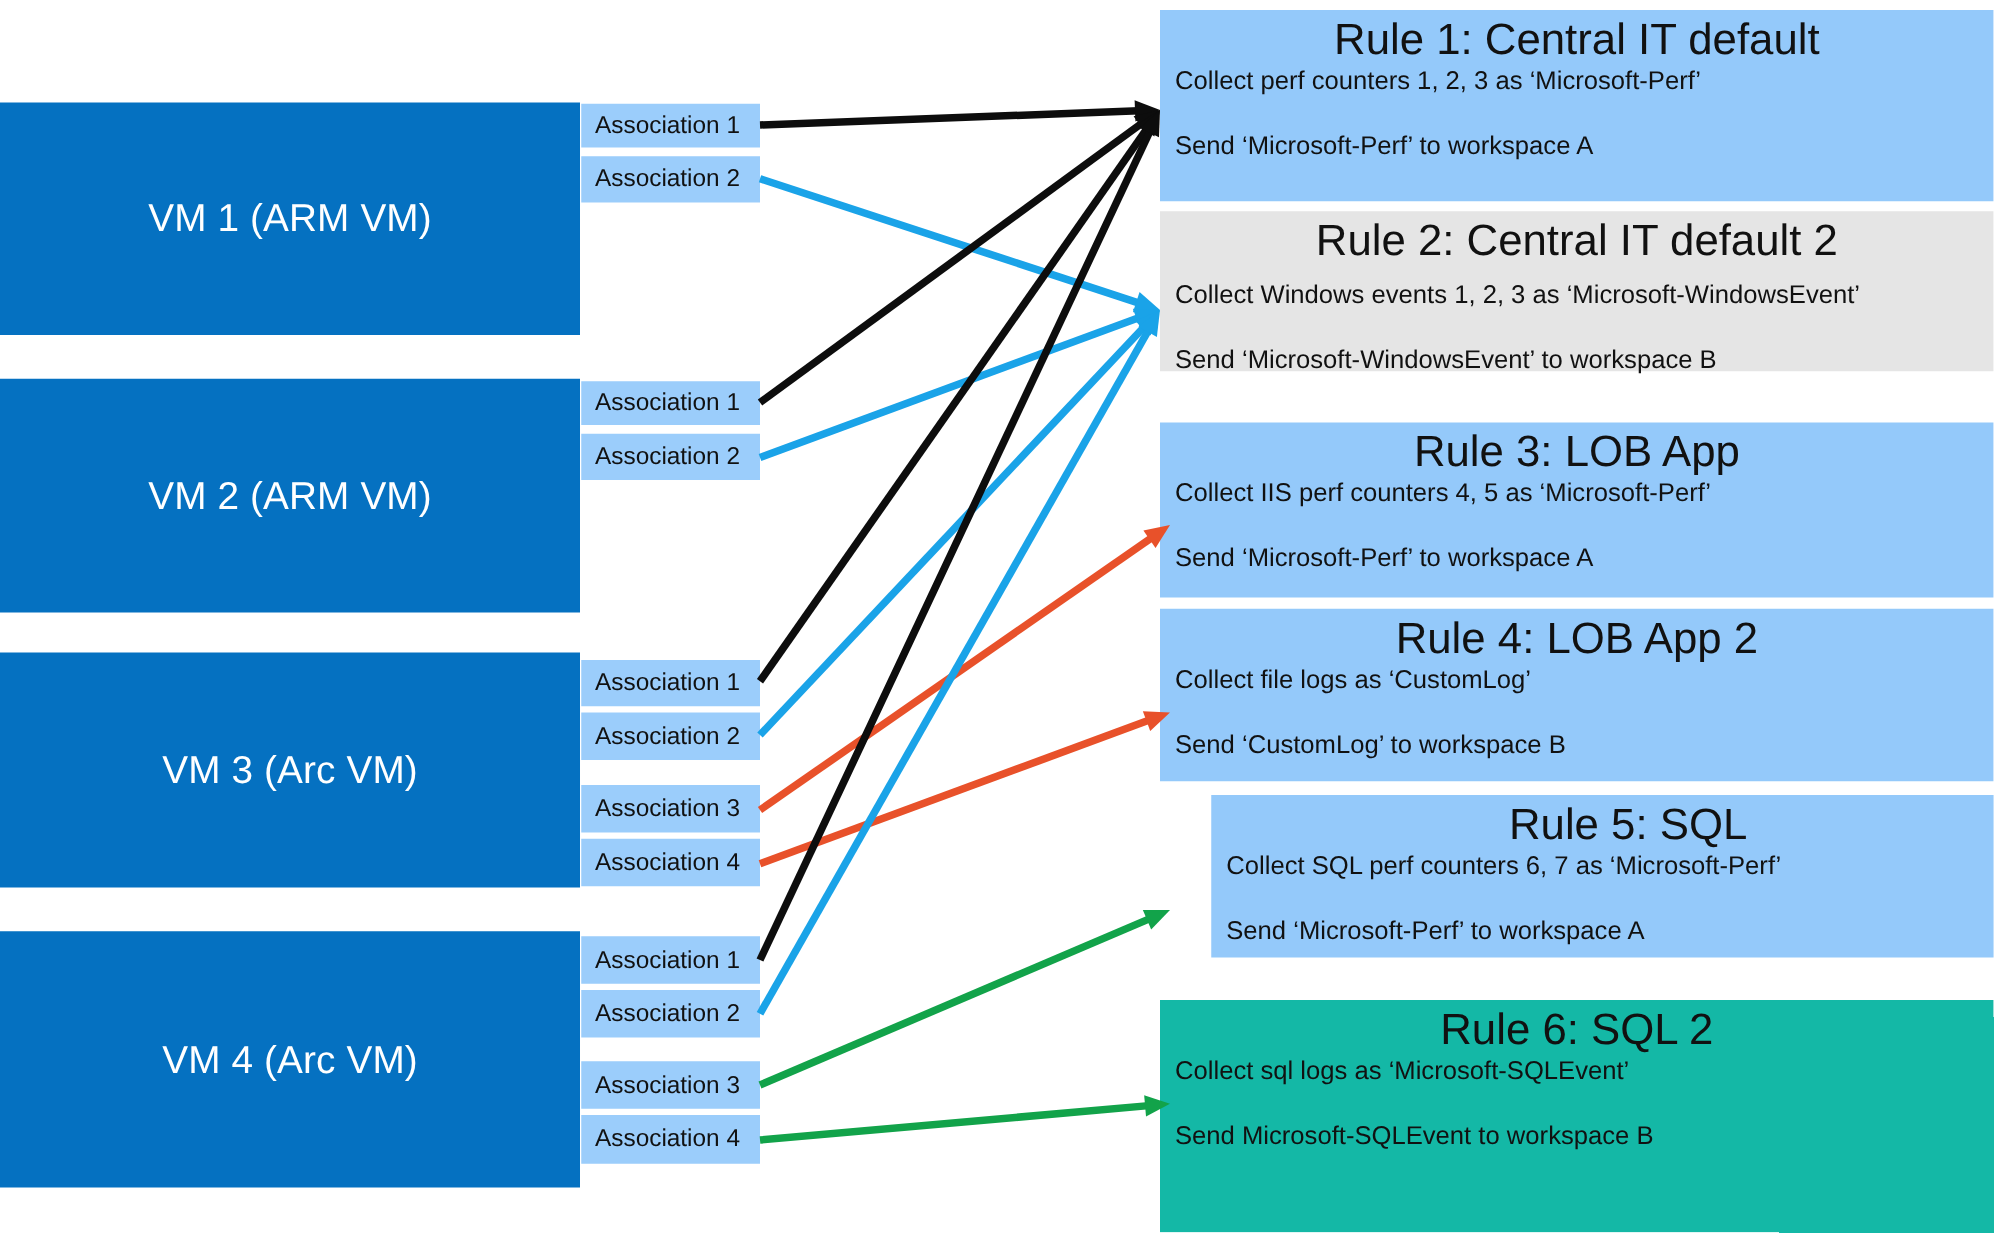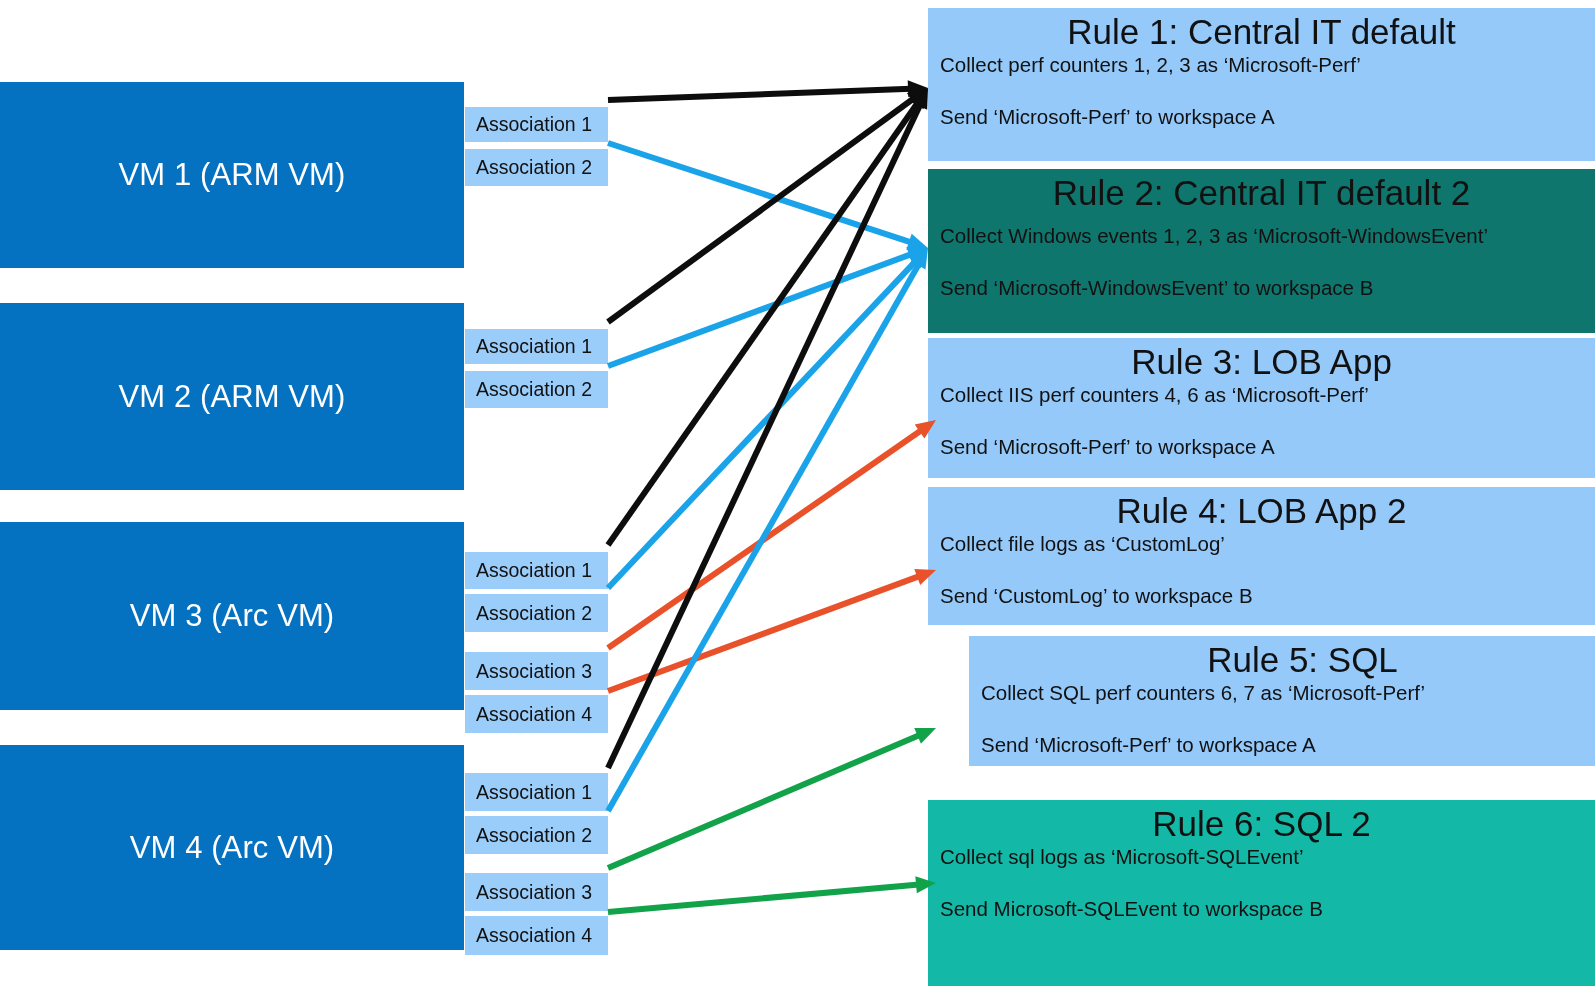--- a/index.html
+++ b/index.html
@@ -34,21 +34,20 @@
     white-space: nowrap;
   }
   
   .assoc-box {
     position: absolute;
     left: 465px;
     width: 143px;
     background: #9bcdfb;
     display: flex;
     align-items: center;
-    margin-top: 24px;
   }
   .assoc-label {
     color: #111111;
     font-size: 19.5px;
     font-weight: 400;
     padding-left: 11px;
     white-space: nowrap;
   }
   
   .rule-card {
@@ -142,28 +141,28 @@
         <span class="assoc-label" style="color: rgb(17, 17, 17);">Association 4</span>
       </div>
     </div>
 
   <div id="rule-layer">
       <div class="rule-card" style="top: 8px; left: 928px; width: 667px; height: 153px; background: rgb(148, 201, 250);">
         <div class="rule-title" style="color: rgb(17, 17, 17);">Rule 1: Central IT default</div>
         <div class="rule-line rule-collect" style="color: rgb(17, 17, 17);">Collect perf counters 1, 2, 3 as ‘Microsoft-Perf’</div>
         <div class="rule-line rule-send" style="color: rgb(17, 17, 17);">Send ‘Microsoft-Perf’ to workspace A</div>
       </div>
-      <div class="rule-card" style="top: 169px; left: 928px; width: 667px; height: 164px; background: #0f766e;">
+      <div class="rule-card" style="top: 169px; left: 928px; width: 667px; height: 128px; background: #e5e5e5;">
         <div class="rule-title" style="color: rgb(17, 17, 17);">Rule 2: Central IT default 2</div>
         <div class="rule-line rule-collect" style="color: rgb(17, 17, 17); margin-top: 12px;">Collect Windows events 1, 2, 3 as ‘Microsoft-WindowsEvent’</div>
         <div class="rule-line rule-send" style="color: rgb(17, 17, 17);">Send ‘Microsoft-WindowsEvent’ to workspace B</div>
       </div>
       <div class="rule-card" style="top: 338px; left: 928px; width: 667px; height: 140px; background: rgb(148, 201, 250);">
         <div class="rule-title" style="color: rgb(17, 17, 17);">Rule 3: LOB App</div>
-        <div class="rule-line rule-collect" style="color: rgb(17, 17, 17);">Collect IIS perf counters 4, 6 as ‘Microsoft-Perf’</div>
+        <div class="rule-line rule-collect" style="color: rgb(17, 17, 17);">Collect IIS perf counters 4, 5 as ‘Microsoft-Perf’</div>
         <div class="rule-line rule-send" style="color: rgb(17, 17, 17);">Send ‘Microsoft-Perf’ to workspace A</div>
       </div>
       <div class="rule-card" style="top: 487px; left: 928px; width: 667px; height: 138px; background: rgb(148, 201, 250);">
         <div class="rule-title" style="color: rgb(17, 17, 17);">Rule 4: LOB App 2</div>
         <div class="rule-line rule-collect" style="color: rgb(17, 17, 17);">Collect file logs as ‘CustomLog’</div>
         <div class="rule-line rule-send" style="color: rgb(17, 17, 17);">Send ‘CustomLog’ to workspace B</div>
       </div>
       <div class="rule-card" style="top: 636px; left: 928px; width: 667px; height: 130px; background: rgb(148, 201, 250); margin-left: 41px;">
         <div class="rule-title" style="color: rgb(17, 17, 17);">Rule 5: SQL</div>
         <div class="rule-line rule-collect" style="color: rgb(17, 17, 17);">Collect SQL perf counters 6, 7 as ‘Microsoft-Perf’</div>

